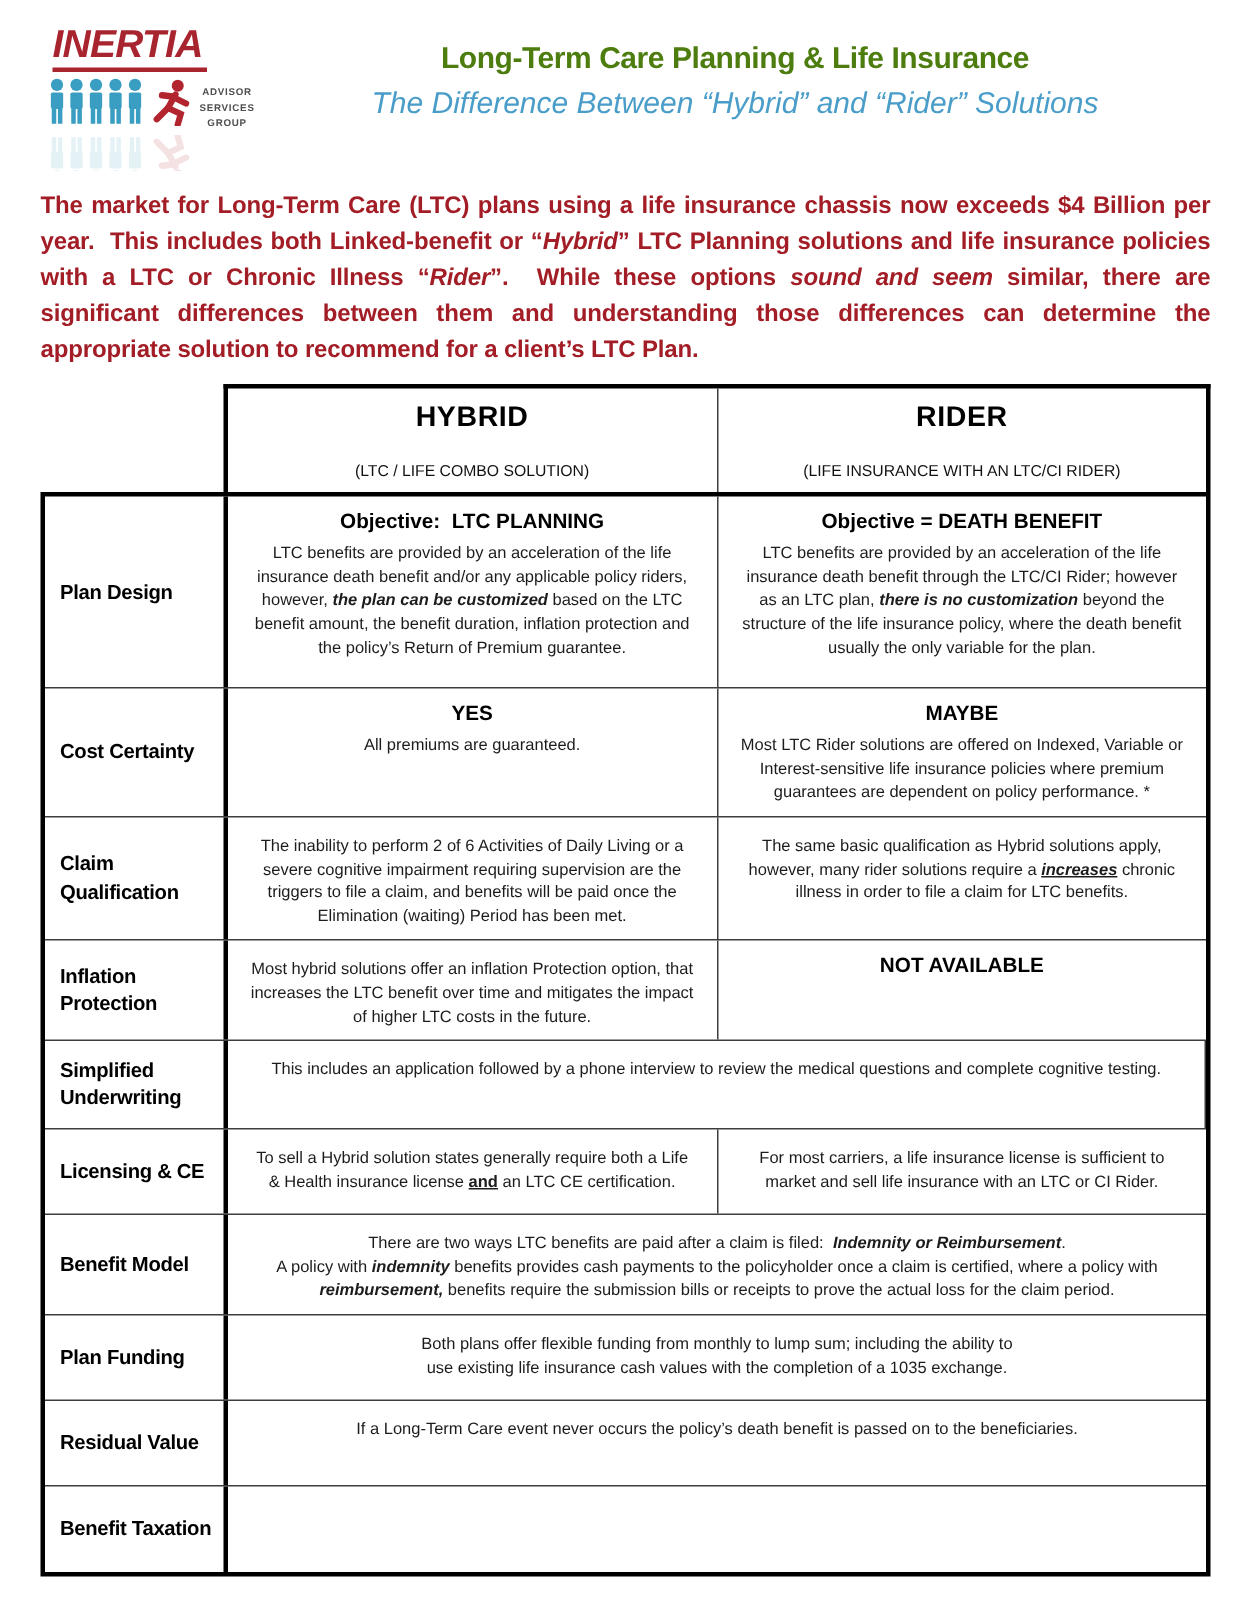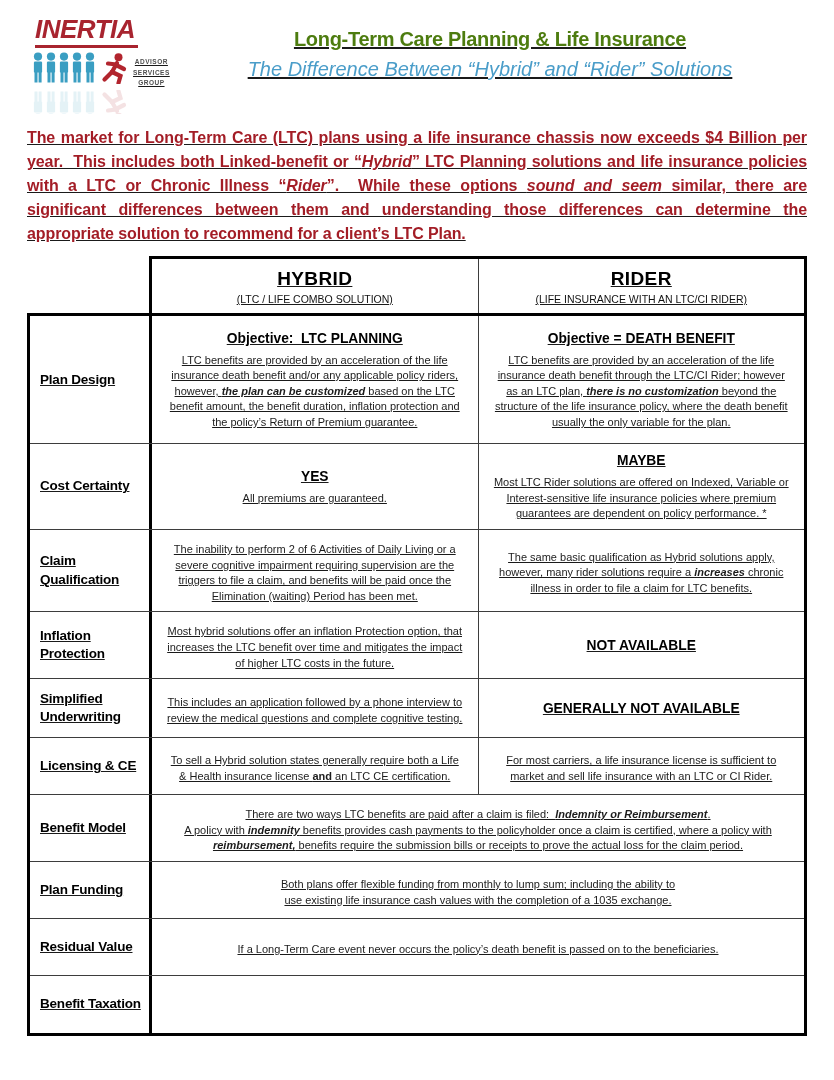--- a/index.html
+++ b/index.html
@@ -1,21 +1,21 @@
 <!DOCTYPE html>
 <html><head>
 <meta charset="utf-8">
 <style>
   * { box-sizing: border-box; }
   html,body { margin:0; padding:0; }
   body {
     width:834px; height:1080px; background:#ffffff; overflow:hidden;
     font-family:"Liberation Sans", sans-serif; color:#1a1a1a;
   }
-  .page { position:relative; width:834px; height:788px;text-decoration:underline; }
+  .page { position:relative; width:834px; height:788px; }
 
   
   .top { display:flex; padding:16px 27px 0 33px; min-height:100px; }
   .logo { width:140px; flex:none; }
   .logo-word {
     display:inline-block; font-style:italic; font-weight:bold; font-size:26px;
     letter-spacing:-0.5px; color:#a8242f; line-height:1;
     border-bottom:3px solid #a8242f; padding:0 3px 3px 0; margin-left:2px;
   }
   .logo-row { display:flex; align-items:flex-start; gap:4px; margin-top:4px; }
@@ -40,33 +40,33 @@
     font-weight:bold; font-size:16px; line-height:1.5; color:#a31d26;
     letter-spacing:-0.1px;
   }
 
   
   .ctable { margin:10px 27px 0; }
   .t-header { margin-left:122px; display:flex; border:3px solid #000; border-bottom:none; }
   .t-col-h { flex:1; text-align:center; padding:9px 4px 8px; }
   .t-col-h + .t-col-h { border-left:1px solid #3d3d3d; }
   .col-title { font-size:19px; font-weight:bold; letter-spacing:0.4px; color:#000; }
-  .col-sub { font-size:10.5px; color:#111; margin-top:3px; }
+  .col-sub { font-size:10.5px; color:#111; margin-top:18px; }
 
   .t-body { border:3px solid #000; }
   .t-row { display:flex; align-items:stretch; }
   .t-row + .t-row { border-top:1px solid #3d3d3d; }
   .t-label {
     width:122px; flex:none; border-right:3px solid #000;
     display:flex; align-items:center;
     padding:4px 4px 4px 10px;
     font-weight:bold; font-size:13.5px; line-height:1.35; letter-spacing:-0.2px; color:#000;
   }
   .t-cell {
-    flex:1; display:flex; flex-direction:column; justify-content:center; align-items:center;
+    flex:1; display:flex; flex-direction:column; justify-content:flex-start; align-items:center;
     text-align:center; padding:7px 15px;
   }
   .t-cell.mid { border-right:1px solid #3d3d3d; }
   .cell-heading { font-weight:bold; font-size:13.8px; color:#000; margin:2px 0; }
   .cell-body { font-size:11px; line-height:1.42; color:#1c1c1c; margin-top:5px; }
   .row-0{min-height:127px}.row-1{min-height:81px}.row-2{min-height:79px}
   .row-3{min-height:57px}.row-4{min-height:59px}.row-5{min-height:57px}
   .row-6{min-height:61px}.row-7{min-height:57px}.row-8{min-height:57px}.row-9{min-height:58px}
 
   .b{font-weight:bold}.i{font-style:italic}.u{text-decoration:underline}
@@ -174,23 +174,20 @@
           </div>
           <div class="t-cell">
             <div class="cell-heading">NOT AVAILABLE</div>
           </div>
         </div>
         <div class="t-row row-4">
           <div class="t-label">Simplified Underwriting</div>
           <div class="t-cell mid">
             <div class="cell-body"><span>This includes an application followed by a phone interview to review the medical questions and complete cognitive testing.</span></div>
           </div>
-          <div class="t-cell">
-            <div class="cell-heading">GENERALLY NOT AVAILABLE</div>
-          </div>
         </div>
         <div class="t-row row-5">
           <div class="t-label">Licensing &amp; CE</div>
           <div class="t-cell mid">
             <div class="cell-body"><span>To sell a Hybrid solution states generally require both a Life &amp; Health insurance license </span><span class="b u">and</span><span> an LTC CE certification.</span></div>
           </div>
           <div class="t-cell">
             <div class="cell-body"><span>For most carriers, a life insurance license is sufficient to market and sell life insurance with an LTC or CI Rider.</span></div>
           </div>
         </div>

